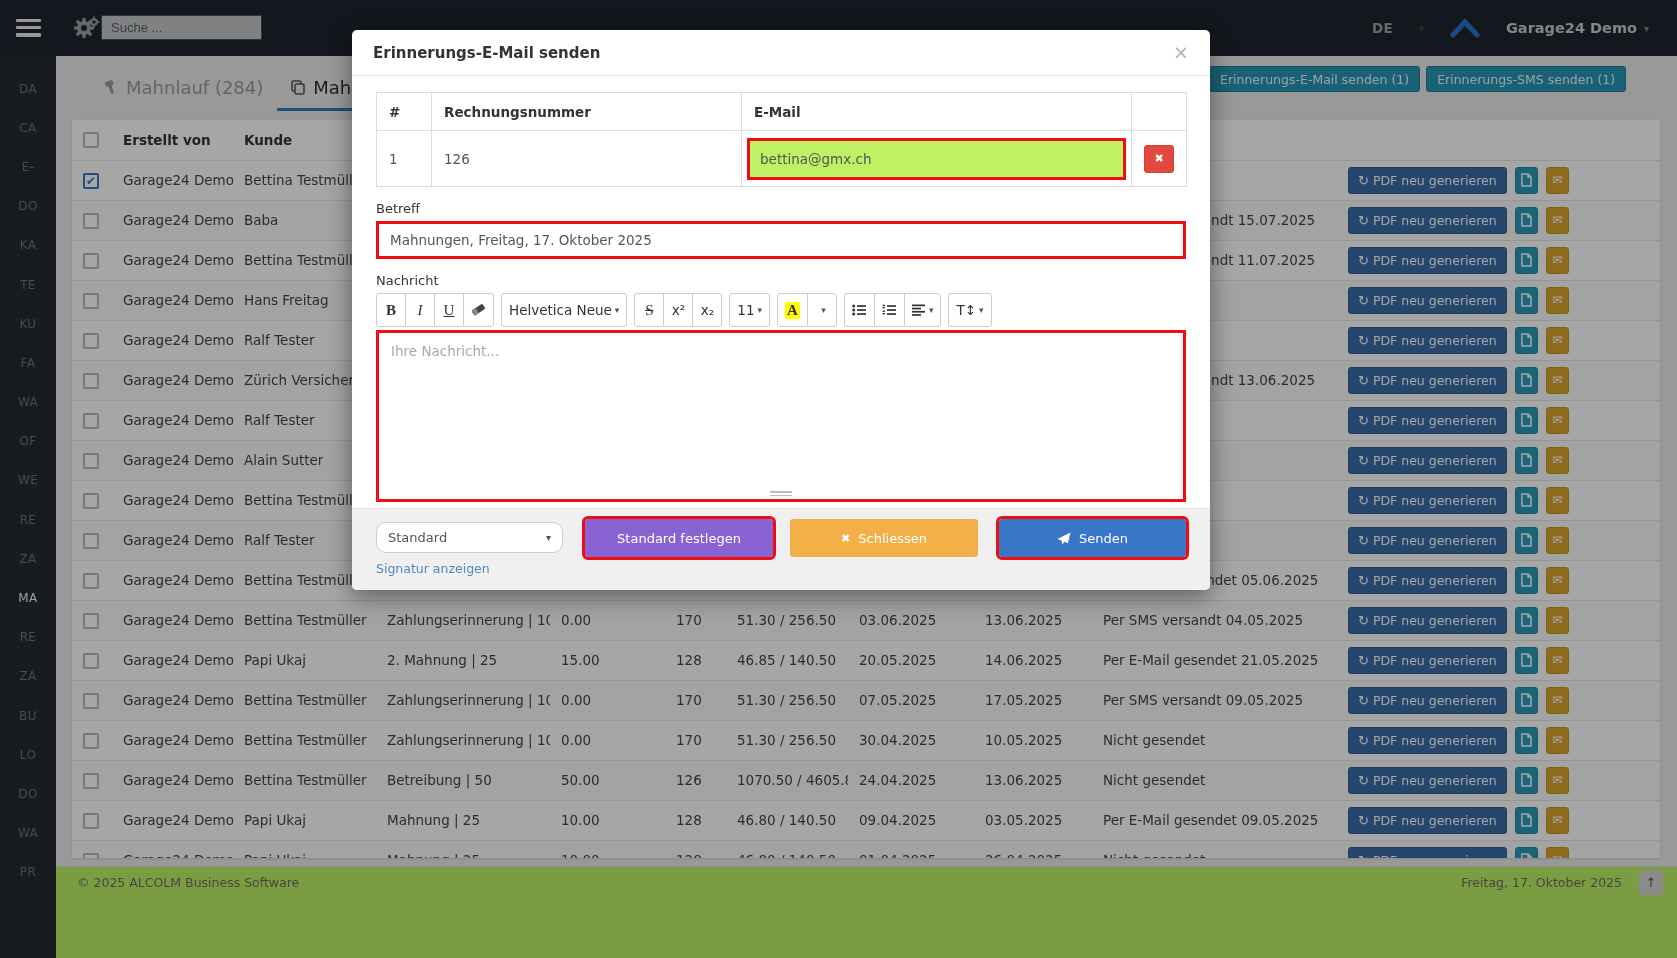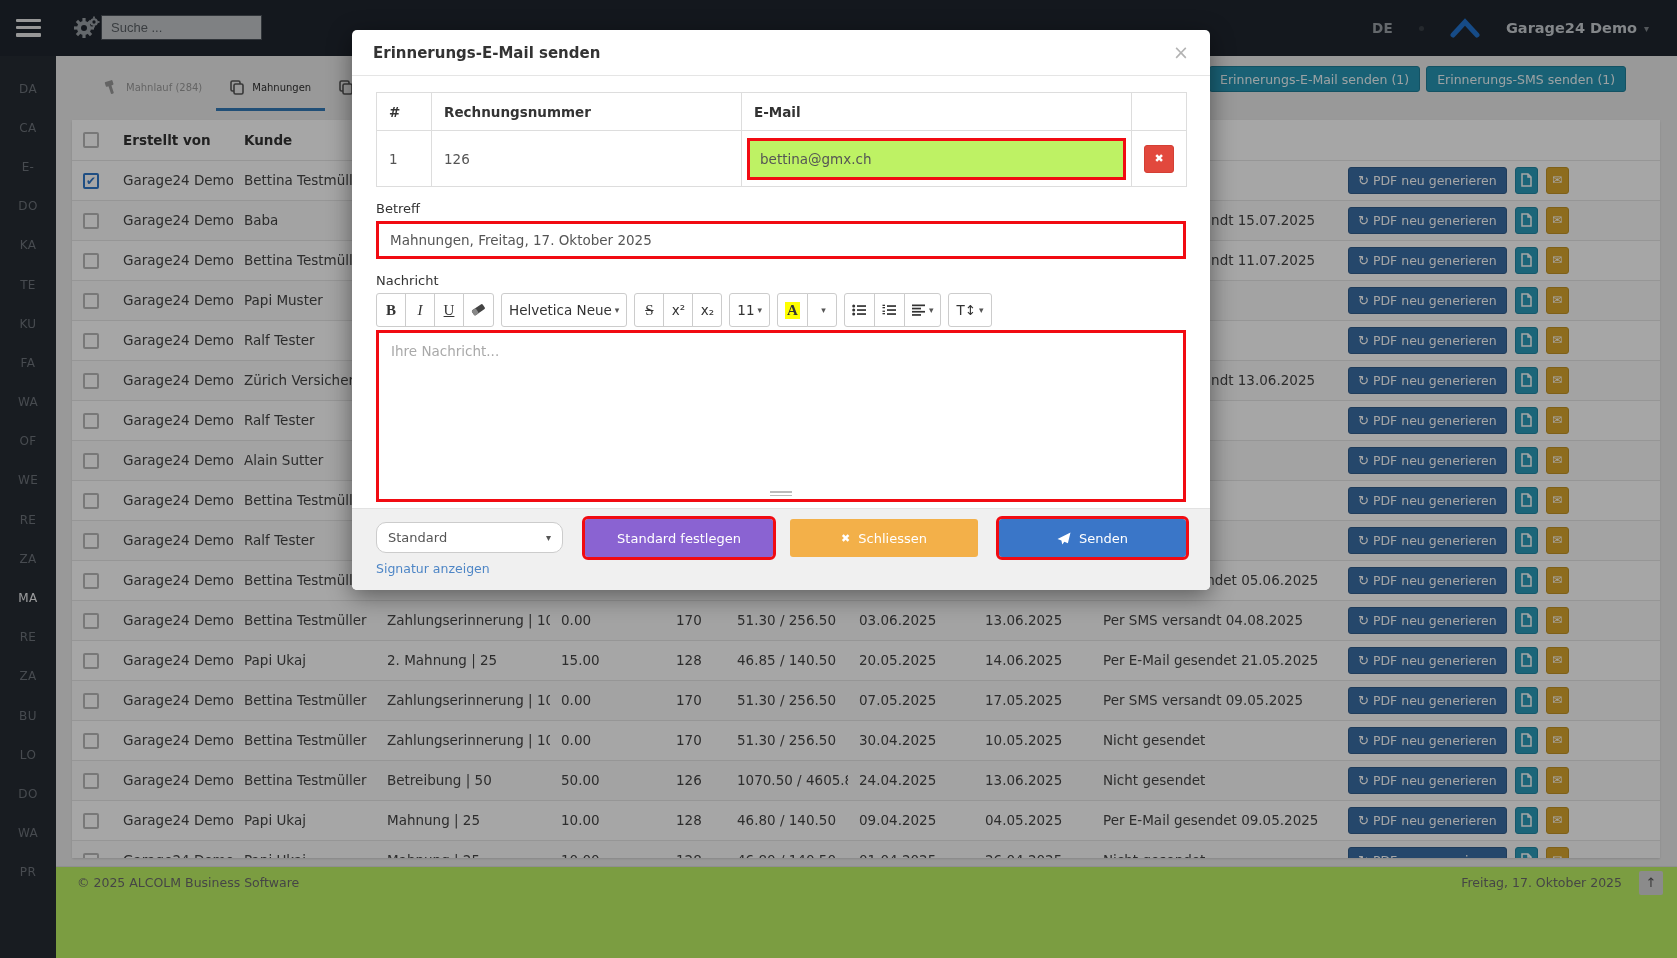--- a/index.html
+++ b/index.html
@@ -22,21 +22,21 @@
 
   
   .sidebar { position:absolute; left:0; top:56px; width:56px; height:902px; background:#262c33; z-index:9; padding-top:13px; }
   .side-item { height:39.2px; display:flex; align-items:center; justify-content:center;
     color:#6d737b; font-size:12px; letter-spacing:.4px; cursor:pointer; }
   .side-item.active { color:#eef0f2; }
 
   
   .content { position:absolute; left:56px; top:56px; width:1621px; height:810px; background:#ececec; }
   .tabs { position:absolute; left:33px; top:8px; display:flex; height:46px; }
-  .tab { display:flex; align-items:center; gap:8px; padding:0 14px; font-size:10px; color:#9a9a9a; cursor:pointer; position:relative; }
+  .tab { display:flex; align-items:center; gap:8px; padding:0 14px; font-size:18px; color:#9a9a9a; cursor:pointer; position:relative; }
   .tab.active { color:#2f2f2f; }
   .tab.active:after { content:""; position:absolute; left:0; right:0; bottom:-1px; height:3.5px; background:#337ab7; }
   .bulk { position:absolute; left:1153px; top:10px; display:flex; gap:6px; z-index:8; }
   .bulk button { height:26px; padding:0 10px; background:#2796b4; border:1px solid #1f7f99; border-radius:3px;
     color:#eef8fb; font-size:12.5px; cursor:pointer; font-family:inherit; }
 
   
   .card { position:absolute; left:16px; top:64px; width:1588px; height:738px; background:#fff; overflow:hidden;
     box-shadow:0 1px 2px rgba(0,0,0,.12); }
   table.main { width:1588px; border-collapse:collapse; table-layout:fixed; }
@@ -344,21 +344,21 @@
                 </button>
                 <button class="btn-ico btn-gold">
                   <span style="font-size:12px;">✉</span>
                 </button>
               </span>
             </td>
           </tr>
           <tr class="alt">
             <td><span class="cb"></span></td>
             <td>Garage24 Demo</td>
-            <td>Papi Muster</td>
+            <td>Hans Freitag</td>
             <td></td>
             <td></td>
             <td></td>
             <td></td>
             <td></td>
             <td></td>
             <td>Nicht gesendet</td>
             <td>
               <span class="acts">
                 <button class="btn-pdf"><span style="font-size:13px;">↻</span> PDF neu generieren</button>
@@ -559,21 +559,21 @@
           <tr class="alt">
             <td><span class="cb"></span></td>
             <td>Garage24 Demo</td>
             <td>Bettina Testmüller</td>
             <td>Zahlungserinnerung | 10</td>
             <td>0.00</td>
             <td>170</td>
             <td>51.30 / 256.50</td>
             <td>03.06.2025</td>
             <td>13.06.2025</td>
-            <td>Per SMS versandt 04.08.2025</td>
+            <td>Per SMS versandt 04.05.2025</td>
             <td>
               <span class="acts">
                 <button class="btn-pdf"><span style="font-size:13px;">↻</span> PDF neu generieren</button>
                 <button class="btn-ico btn-teal">
                   <svg width="11" height="14" viewBox="0 0 11 14">
                     <path d="M1 1 h6 l3 3 v9 h-9 z" fill="none" stroke="#fff" stroke-width="1.5"></path>
                     <path d="M7 1 v3 h3" fill="none" stroke="#fff" stroke-width="1.5"></path>
                   </svg>
                 </button>
                 <button class="btn-ico btn-gold">
@@ -688,21 +688,21 @@
           </tr>
           <tr>
             <td><span class="cb"></span></td>
             <td>Garage24 Demo</td>
             <td>Papi Ukaj</td>
             <td>Mahnung | 25</td>
             <td>10.00</td>
             <td>128</td>
             <td>46.80 / 140.50</td>
             <td>09.04.2025</td>
-            <td>04.05.2025</td>
+            <td>03.05.2025</td>
             <td>Per E-Mail gesendet 09.05.2025</td>
             <td>
               <span class="acts">
                 <button class="btn-pdf"><span style="font-size:13px;">↻</span> PDF neu generieren</button>
                 <button class="btn-ico btn-teal">
                   <svg width="11" height="14" viewBox="0 0 11 14">
                     <path d="M1 1 h6 l3 3 v9 h-9 z" fill="none" stroke="#fff" stroke-width="1.5"></path>
                     <path d="M7 1 v3 h3" fill="none" stroke="#fff" stroke-width="1.5"></path>
                   </svg>
                 </button>

